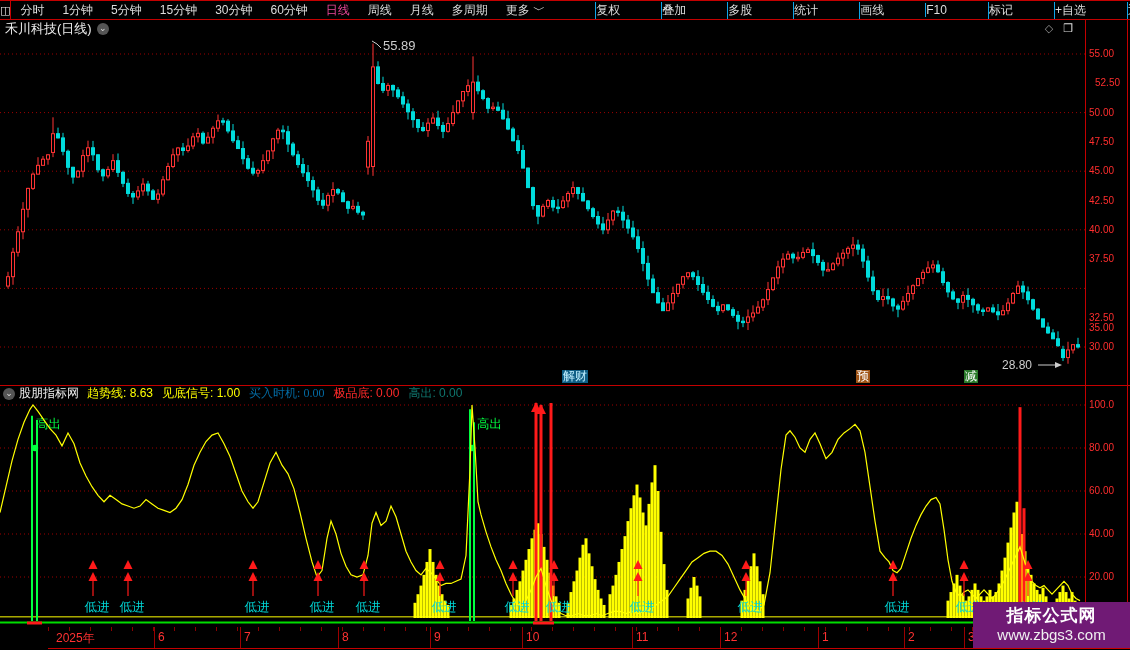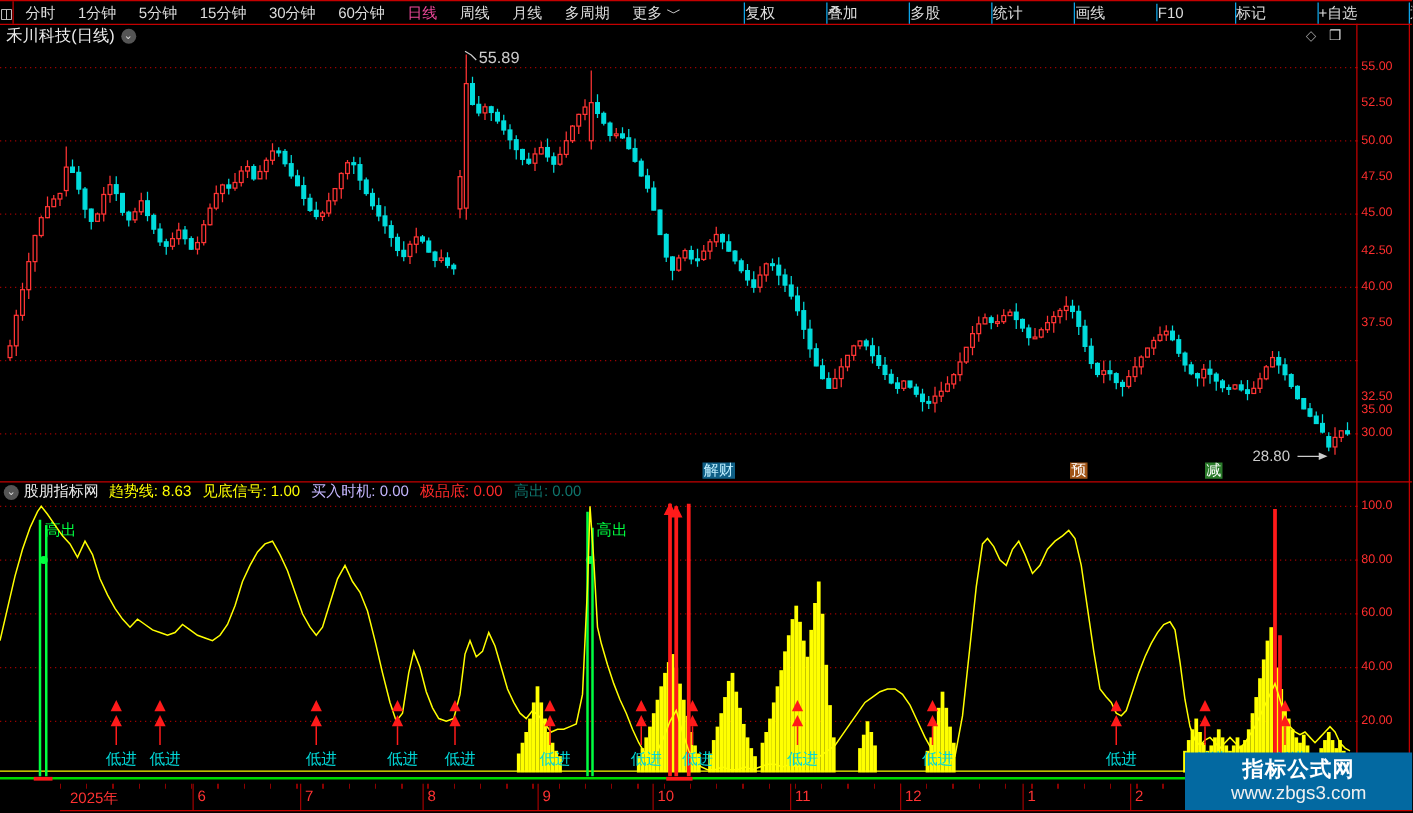--- a/index.html
+++ b/index.html
@@ -34,21 +34,21 @@
   .fld{margin-right:9px;white-space:nowrap;}
   
   .evt{position:absolute;top:370px;font-size:12px;line-height:13px;padding:0 1px;}
   
   #time-axis{position:absolute;left:0;top:627px;width:1130px;height:21px;border-bottom:1px solid #c40000;margin-left:48px;}
   #time-ticks{position:absolute;left:0;top:0;width:1085px;height:4px;
       background:repeating-linear-gradient(90deg,#8c0000 0 1px,transparent 1px 21px);}
   .month-sep{position:absolute;top:0;width:1px;height:21px;background:#9c0000;}
   .month-label{position:absolute;top:3px;color:#ff3232;font-size:12px;}
   
-  #watermark{position:absolute;right:0;top:602px;width:182px;height:46px;background:#0369a1;
+  #watermark{position:absolute;right:0;top:602px;width:157px;height:46px;background:#701a75;
              display:flex;flex-direction:column;align-items:center;justify-content:center;z-index:9;}
   #wm1{color:#fff;font-size:17px;font-weight:bold;letter-spacing:1px;line-height:20px;}
   #wm2{color:#f0f0f0;font-size:15px;line-height:18px;}
 </style>
 </head>
 <body>
 
 <div id="app">
 
   <div id="toolbar">
@@ -534,21 +534,21 @@
       <rect x="1076.5" y="344.656" width="3" height="2.343999999999994" fill="#00dcdc" stroke="#00dcdc" stroke-width="1"></rect>
       <polyline points="372,41 377,44 381,48" fill="none" stroke="#cccccc"></polyline>
       <text x="383" y="50" fill="#cccccc" font-size="13">55.89</text>
       <text x="1002" y="369" fill="#cccccc" font-size="12">28.80</text>
       <line x1="1038" y1="365" x2="1057" y2="365" stroke="#cccccc"></line>
       <polygon points="1062,365 1055,362 1055,368" fill="#cccccc"></polygon>
     </svg>
 
   <div id="price-labels">
       <div class="axis-label" style="top: 48px;">55.00</div>
-      <div class="axis-label" style="top: 77.3px;">52.50</div>
+      <div class="axis-label" style="top: 77.3px; text-align: center;">52.50</div>
       <div class="axis-label" style="top: 106.6px;">50.00</div>
       <div class="axis-label" style="top: 135.9px;">47.50</div>
       <div class="axis-label" style="top: 165.2px;">45.00</div>
       <div class="axis-label" style="top: 194.5px;">42.50</div>
       <div class="axis-label" style="top: 223.8px;">40.00</div>
       <div class="axis-label" style="top: 253.1px;">37.50</div>
       <div class="axis-label" style="top: 282.4px; margin-top: 40px;">35.00</div>
       <div class="axis-label" style="top: 311.7px;">32.50</div>
       <div class="axis-label" style="top: 341px;">30.00</div>
     </div>
@@ -559,21 +559,21 @@
       <div class="evt" style="left: 964px; background: rgb(42, 122, 42); color: rgb(255, 255, 255);">减</div>
     </div>
 
   <div id="divider-main-sub"></div>
   <div id="sub-header">
     <span class="chev-circle">⌄</span>
     <span id="sub-name">股朋指标网</span>
     <span id="sub-fields" style="display:flex;">
         <span class="fld" style="color: rgb(255, 255, 0);">趋势线: 8.63</span>
         <span class="fld" style="color: rgb(255, 255, 0); text-align: center;">见底信号: 1.00</span>
-        <span class="fld" style="color: #c4b5fd;">买入时机: 0.00</span>
+        <span class="fld" style="color: #0369a1; font-family: Liberation Serif, serif;">买入时机: 0.00</span>
         <span class="fld" style="color: rgb(255, 42, 42);">极品底: 0.00</span>
         <span class="fld" style="color: #0f766e;">高出: 0.00</span>
       </span>
   </div>
 
   <svg id="sub-svg" width="1086" height="227" viewBox="0 400 1086 227">
       <line x1="0" y1="577" x2="1085" y2="577" stroke="#9c0000" stroke-dasharray="1,3"></line>
       <line x1="0" y1="534" x2="1085" y2="534" stroke="#9c0000" stroke-dasharray="1,3"></line>
       <line x1="0" y1="491" x2="1085" y2="491" stroke="#9c0000" stroke-dasharray="1,3"></line>
       <line x1="0" y1="448" x2="1085" y2="448" stroke="#9c0000" stroke-dasharray="1,3"></line>

